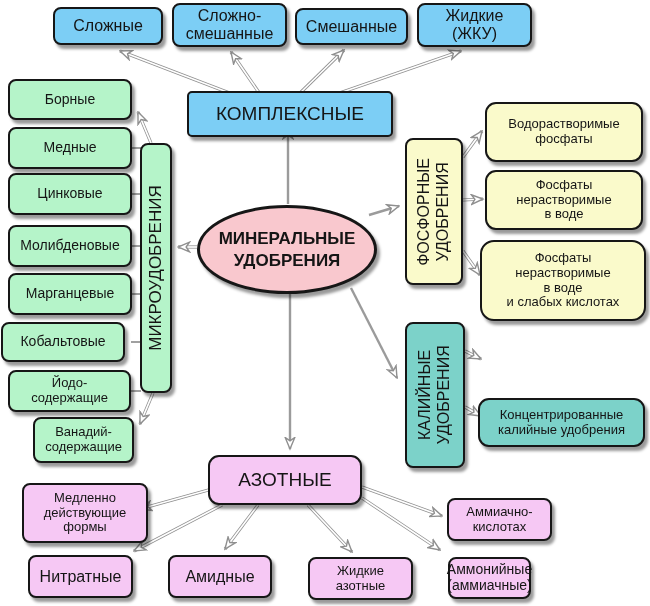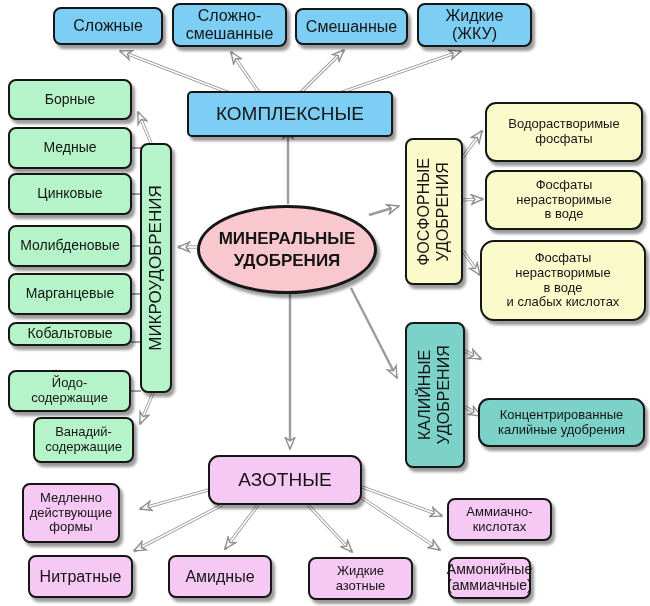--- a/index.html
+++ b/index.html
@@ -116,21 +116,21 @@
 (ЖКУ)</div>
 
   <div class="node green r8 vert" style="left:140px;top:143px;width:32px;height:250px">
     <span class="rot f17">МИКРОУДОБРЕНИЯ</span>
   </div>
   <div class="node green r8 f155" style="left:8px;top:79px;width:124px;height:41px">Борные</div>
   <div class="node green r8 f155" style="left:8px;top:127px;width:124px;height:42px">Медные</div>
   <div class="node green r8 f155" style="left:8px;top:173px;width:124px;height:42px">Цинковые</div>
   <div class="node green r8 f155" style="left:8px;top:225px;width:124px;height:42px">Молибденовые</div>
   <div class="node green r8 f155" style="left:8px;top:273px;width:124px;height:42px">Марганцевые</div>
-  <div class="node green r8 f155" style="left:8px;top:322px;width:124px;height:24px">Кобальтовые</div>
+  <div class="node green r8 f155" style="left:1px;top:322px;width:124px;height:40px">Кобальтовые</div>
   <div class="node green r8 f15" style="left:8px;top:370px;width:123px;height:42px">Йодо-
 содержащие</div>
   <div class="node green r8 f15" style="left:33px;top:417px;width:101px;height:46px">Ванадий-
 содержащие</div>
 
   <div class="node yellow r8 vert" style="left:405px;top:138px;width:58px;height:147px">
     <span class="rot f16">ФОСФОРНЫЕ
 УДОБРЕНИЯ</span>
   </div>
   <div class="node yellow r10 f15" style="left:485px;top:102px;width:158px;height:60px">Водорастворимые
@@ -144,21 +144,21 @@
 и слабых кислотах</div>
 
   <div class="node teal r8 vert" style="left:405px;top:322px;width:60px;height:146px">
     <span class="rot f16">КАЛИЙНЫЕ
 УДОБРЕНИЯ</span>
   </div>
   <div class="node teal r10 f15" style="left:478px;top:398px;width:167px;height:49px">Концентрированные
 калийные удобрения</div>
 
   <div class="node magenta r10 f19" style="left:208px;top:455px;width:154px;height:50px">АЗОТНЫЕ</div>
-  <div class="node magenta r8 f15" style="left:22px;top:483px;width:98px;height:60px">Медленно
+  <div class="node magenta r8 f15" style="left:22px;top:483px;width:126px;height:60px">Медленно
 действующие
 формы</div>
   <div class="node magenta r8 f16" style="left:28px;top:555px;width:105px;height:43px">Нитратные</div>
   <div class="node magenta r8 f16" style="left:168px;top:555px;width:104px;height:43px">Амидные</div>
   <div class="node magenta r8 f15" style="left:308px;top:557px;width:105px;height:43px">Жидкие
 азотные</div>
   <div class="node magenta r8 f15" style="left:447px;top:498px;width:105px;height:43px">Аммиачно-
 кислотах</div>
   <div class="node magenta r8 f14" style="left:448px;top:557px;width:83px;height:42px">Аммонийные
 (аммиачные)</div>

